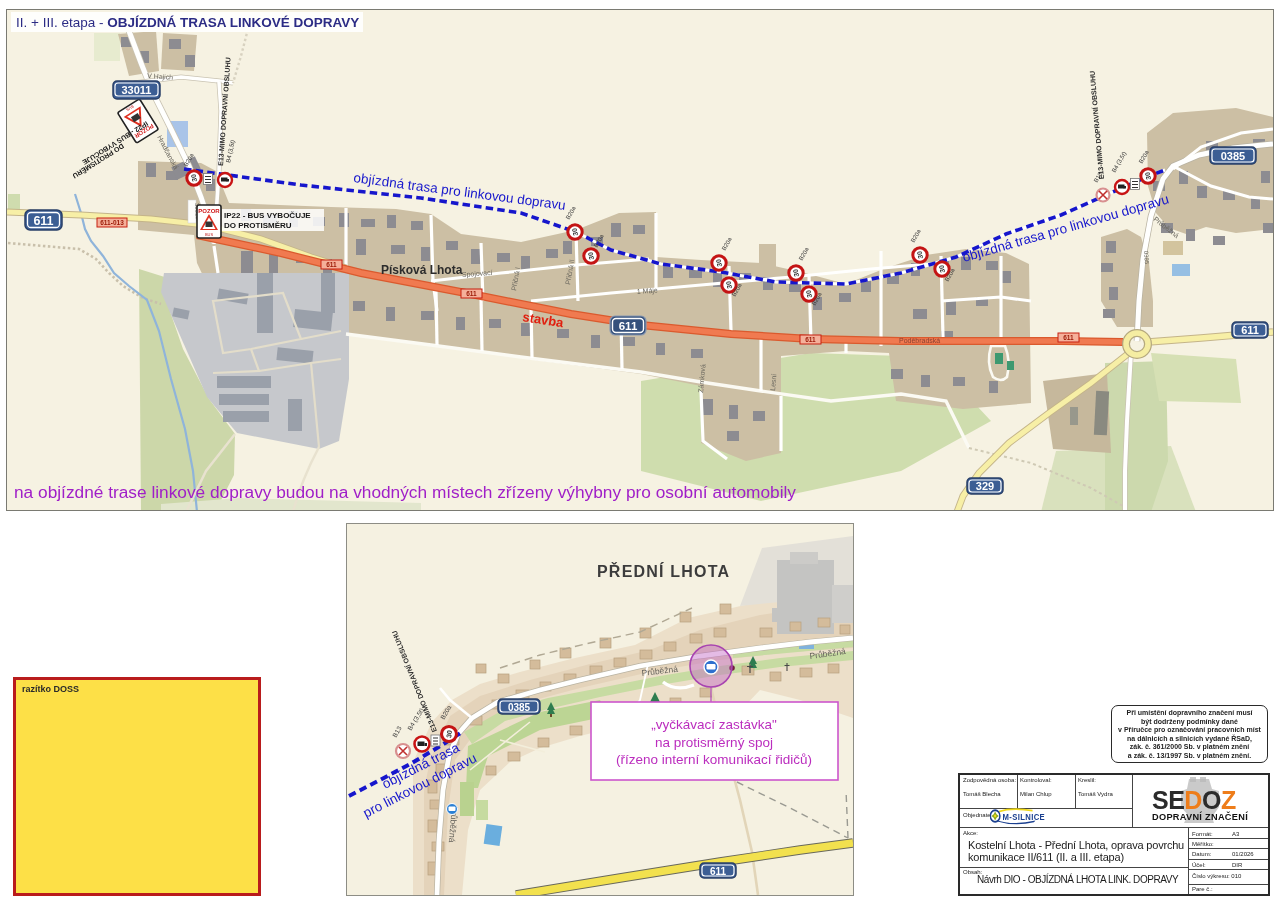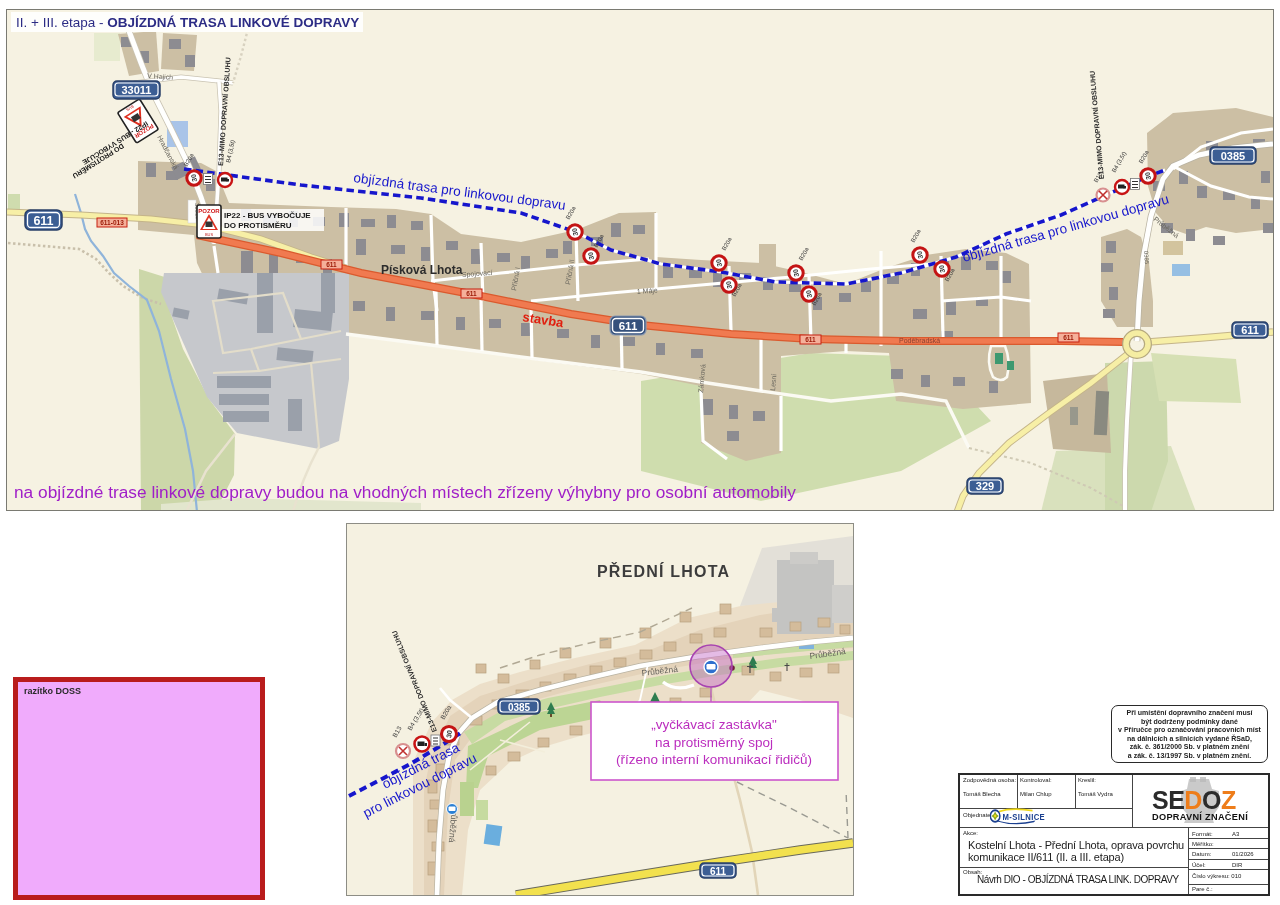--- a/index.html
+++ b/index.html
@@ -588,21 +588,21 @@
 <rect x="591" y="702" width="247" height="78" fill="#fff" stroke="#cc55cc" stroke-width="1.6"></rect>
 
 <g fill="#bb2dbe" font-size="13.5" text-anchor="middle">
   <text x="714" y="729">„vyčkávací zastávka"</text>
   <text x="714" y="747">na protisměrný spoj</text>
   <text x="714" y="764">(řízeno interní komunikací řidičů)</text>
 </g>
 </svg>
 </div>
 
-<div class="abs" style="left:13px;top:677px;width:242px;height:213px;border:5px solid #b91c1c;background:#f0abfc;">
+<div class="abs" style="left:13px;top:677px;width:242px;height:213px;border:3px solid #b91c1c;background:#fde047;">
 
   <div class="abs" style="left:6px;top:4px;font-size:9px;font-weight:bold;color:#2a2a2a;">razítko DOSS</div>
 </div>
 
 <div class="abs" style="left:1111px;top:705px;width:155px;height:53px;border:1.4px solid #2a2a2a;border-radius:7px;background:#fff;
      font-size:7px;font-weight:bold;color:#222;text-align:center;line-height:8.6px;padding-top:3px;">
   Při umístění dopravního značení musí<br>
   být dodrženy podmínky dané<br>
   v Příručce pro označování pracovních míst<br>
   na dálnicích a silnicích vydané ŘSaD,<br>
@@ -651,21 +651,21 @@
       </g>
       <text x="18" y="32" font-size="25" font-weight="bold" letter-spacing="-0.5"><tspan fill="#2b2b2b">SE</tspan><tspan fill="#ee7d1a">D</tspan><tspan fill="#2b2b2b">O</tspan><tspan fill="#ee7d1a">Z</tspan></text>
       <text x="18" y="43" font-size="9.2" font-weight="bold" fill="#111" letter-spacing="0.3">DOPRAVNÍ ZNAČENÍ</text>
     </svg>
   </div>
 
   <div class="abs" style="left:3px;top:55px;">Akce:</div>
   <div class="abs" style="left:8px;top:64px;font-size:11px;letter-spacing:-0.2px;color:#1c1c1c;line-height:12.2px;">Kostelní Lhota - Přední Lhota, oprava povrchu<br>komunikace II/611 (II. a III. etapa)</div>
 
   <div class="abs" style="left:3px;top:94px;">Obsah:</div>
-  <div class="abs" style="left:17px;top:99px;font-size:10px;letter-spacing:-0.45px;color:#1c1c1c;">Návrh DIO - OBJÍZDNÁ TRASA LINK. DOPRAVY</div>
+  <div class="abs" style="left:17px;top:99px;font-size:10px;letter-spacing:-0.45px;color:#1c1c1c;">Návrh DIO - OBJÍZDNÁ LHOTA LINK. DOPRAVY</div>
 
   <div class="abs" style="left:232px;top:56px;">Formát:</div>
   <div class="abs" style="left:272px;top:56px;">A3</div>
   <div class="abs" style="left:228px;top:63px;width:80px;border-top:1px solid #444;"></div>
 
   <div class="abs" style="left:232px;top:66px;">Měřítko:</div>
   <div class="abs" style="left:228px;top:73px;width:80px;border-top:1px solid #444;"></div>
 
   <div class="abs" style="left:232px;top:76px;">Datum:</div>
   <div class="abs" style="left:272px;top:76px;">01/2026</div>

